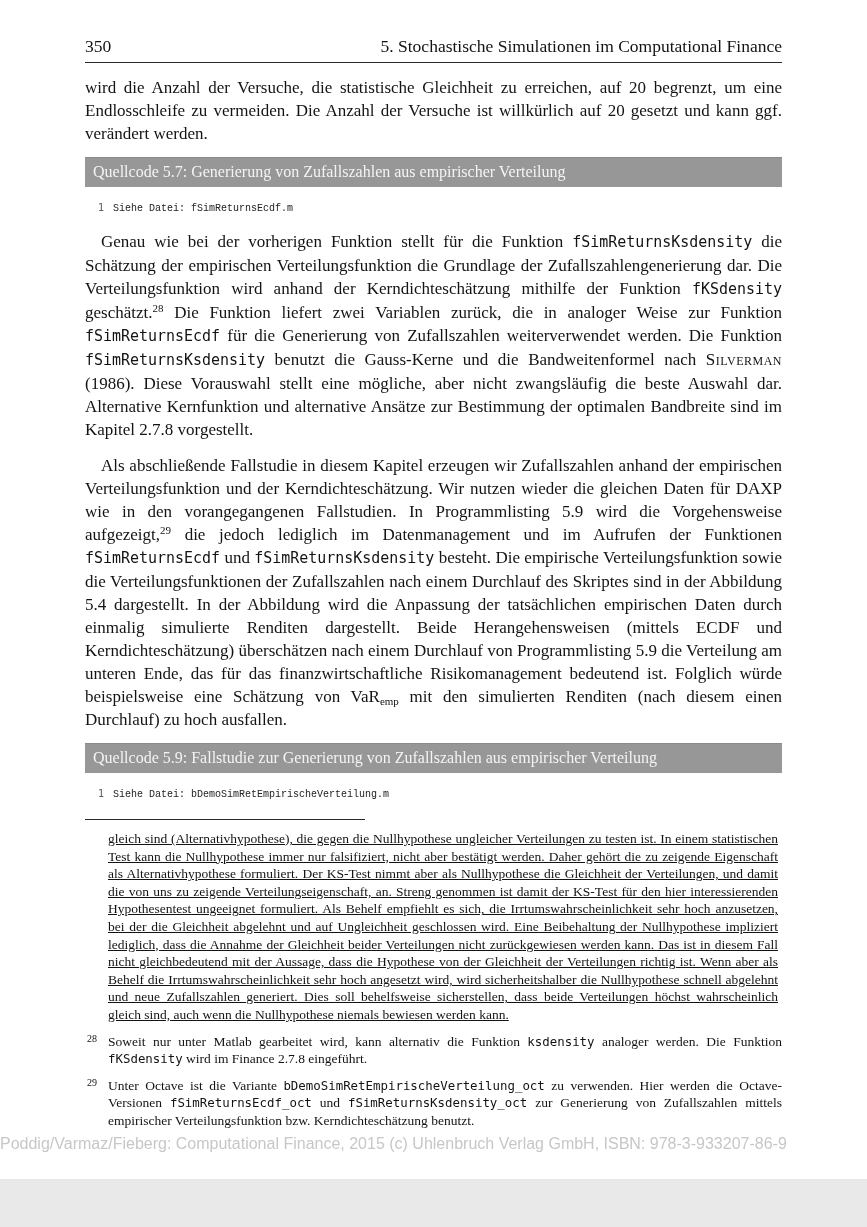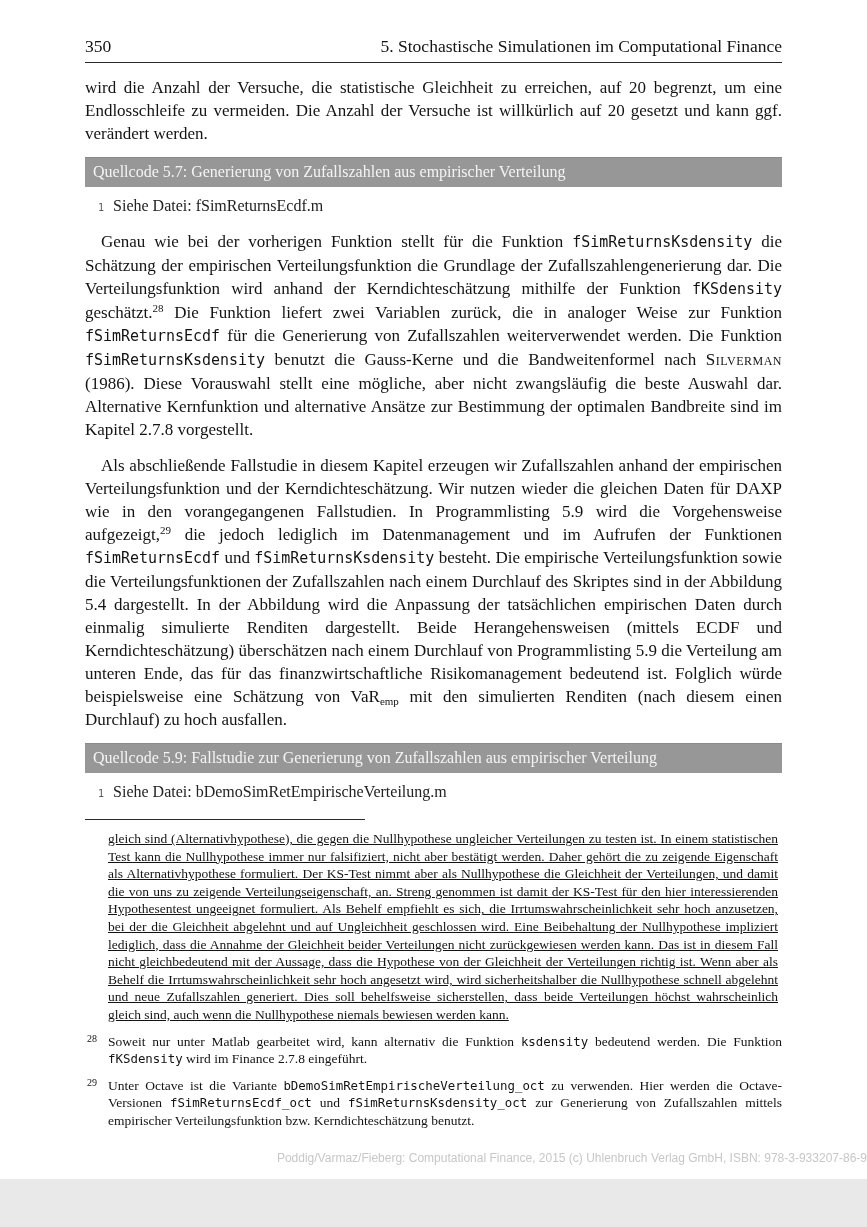--- a/index.html
+++ b/index.html
@@ -63,22 +63,22 @@
     padding: 10px 0 2px 13px;
     white-space: nowrap;
   }
   .lineno {
     font-family: "DejaVu Sans Mono", monospace;
     font-size: 10px;
     color: #5a5a5a;
     margin-right: 9px;
   }
   .code-text {
-    font-family: Liberation Serif, serif;
-    font-size: 16px;
+    font-family: Liberation Mono, monospace;
+    font-size: 10px;
     color: #222222;
   }
   
   .footnote-sep {
     width: 280px;
     border: 0;
     border-top: 1.2px solid var(--rule);
     margin: 16px 0 0 0;
   }
   .footnotes {
@@ -93,24 +93,24 @@
     left: -21px;
     top: -3px;
     font-size: 10px;
   }
   .footnotes .seg-c { font-size: 0.92em; }
   
   .page-footer {
     position: absolute;
     left: 0;
     right: 0;
-    bottom: 14px;
-    text-align: right;
+    bottom: 26px;
+    text-align: left;
     font-family: "Liberation Sans", sans-serif;
-    font-size: 12px;
+    font-size: 16px;
     color: var(--footer-text);
   }
 </style>
 </head>
 <body>
 
 <div class="page">
   <div class="content">
 
     <div class="page-header">
@@ -139,21 +139,21 @@
       </div>
     </div>
 
     <hr class="footnote-sep">
 
     <div class="footnotes">
       <p class="fn-cont"><span class="seg-n">gleich sind (Alternativhypothese), die gegen die Nullhypothese ungleicher Verteilungen zu testen ist. In einem statistischen Test kann die Nullhypothese immer nur falsifiziert, nicht aber bestätigt werden. Daher gehört die zu zeigende Eigenschaft als Alternativhypothese formuliert. Der KS-Test nimmt aber als Nullhypothese die Gleichheit der Verteilungen, und damit die von uns zu zeigende Verteilungseigenschaft, an. Streng genommen ist damit der KS-Test für den hier interessierenden Hypothesentest ungeeignet formuliert. Als Behelf empfiehlt es sich, die Irrtumswahrscheinlichkeit sehr hoch anzusetzen, bei der die Gleichheit abgelehnt und auf Ungleichheit geschlossen wird. Eine Beibehaltung der Nullhypothese impliziert lediglich, dass die Annahme der Gleichheit beider Verteilungen nicht zurückgewiesen werden kann. Das ist in diesem Fall nicht gleichbedeutend mit der Aussage, dass die Hypothese von der Gleichheit der Verteilungen richtig ist. Wenn aber als Behelf die Irrtumswahrscheinlichkeit sehr hoch angesetzt wird, wird sicherheitshalber die Nullhypothese schnell abgelehnt und neue Zufallszahlen generiert. Dies soll behelfsweise sicherstellen, dass beide Verteilungen höchst wahrscheinlich gleich sind, auch wenn die Nullhypothese niemals bewiesen werden kann.</span></p>
 
       <div class="fn">
         <span class="fn-marker">28</span>
-        <span><span class="seg-n">Soweit nur unter Matlab gearbeitet wird, kann alternativ die Funktion </span><span class="seg-c">ksdensity</span><span class="seg-n"> bedeutend werden. Die Funktion </span><span class="seg-c">fKSdensity</span><span class="seg-n"> wird im Finance 2.7.8 eingeführt.</span></span>
+        <span><span class="seg-n">Soweit nur unter Matlab gearbeitet wird, kann alternativ die Funktion </span><span class="seg-c">ksdensity</span><span class="seg-n"> analoger werden. Die Funktion </span><span class="seg-c">fKSdensity</span><span class="seg-n"> wird im Finance 2.7.8 eingeführt.</span></span>
       </div>
 
       <div class="fn">
         <span class="fn-marker">29</span>
         <span><span class="seg-n">Unter Octave ist die Variante </span><span class="seg-c">bDemoSimRetEmpirischeVerteilung_oct</span><span class="seg-n"> zu verwenden. Hier werden die Octave-Versionen </span><span class="seg-c">fSimReturnsEcdf_oct</span><span class="seg-n"> und </span><span class="seg-c">fSimReturnsKsdensity_oct</span><span class="seg-n"> zur Generierung von Zufallszahlen mittels empirischer Verteilungsfunktion bzw. Kerndichteschätzung benutzt.</span></span>
       </div>
     </div>
 
   </div>
 

